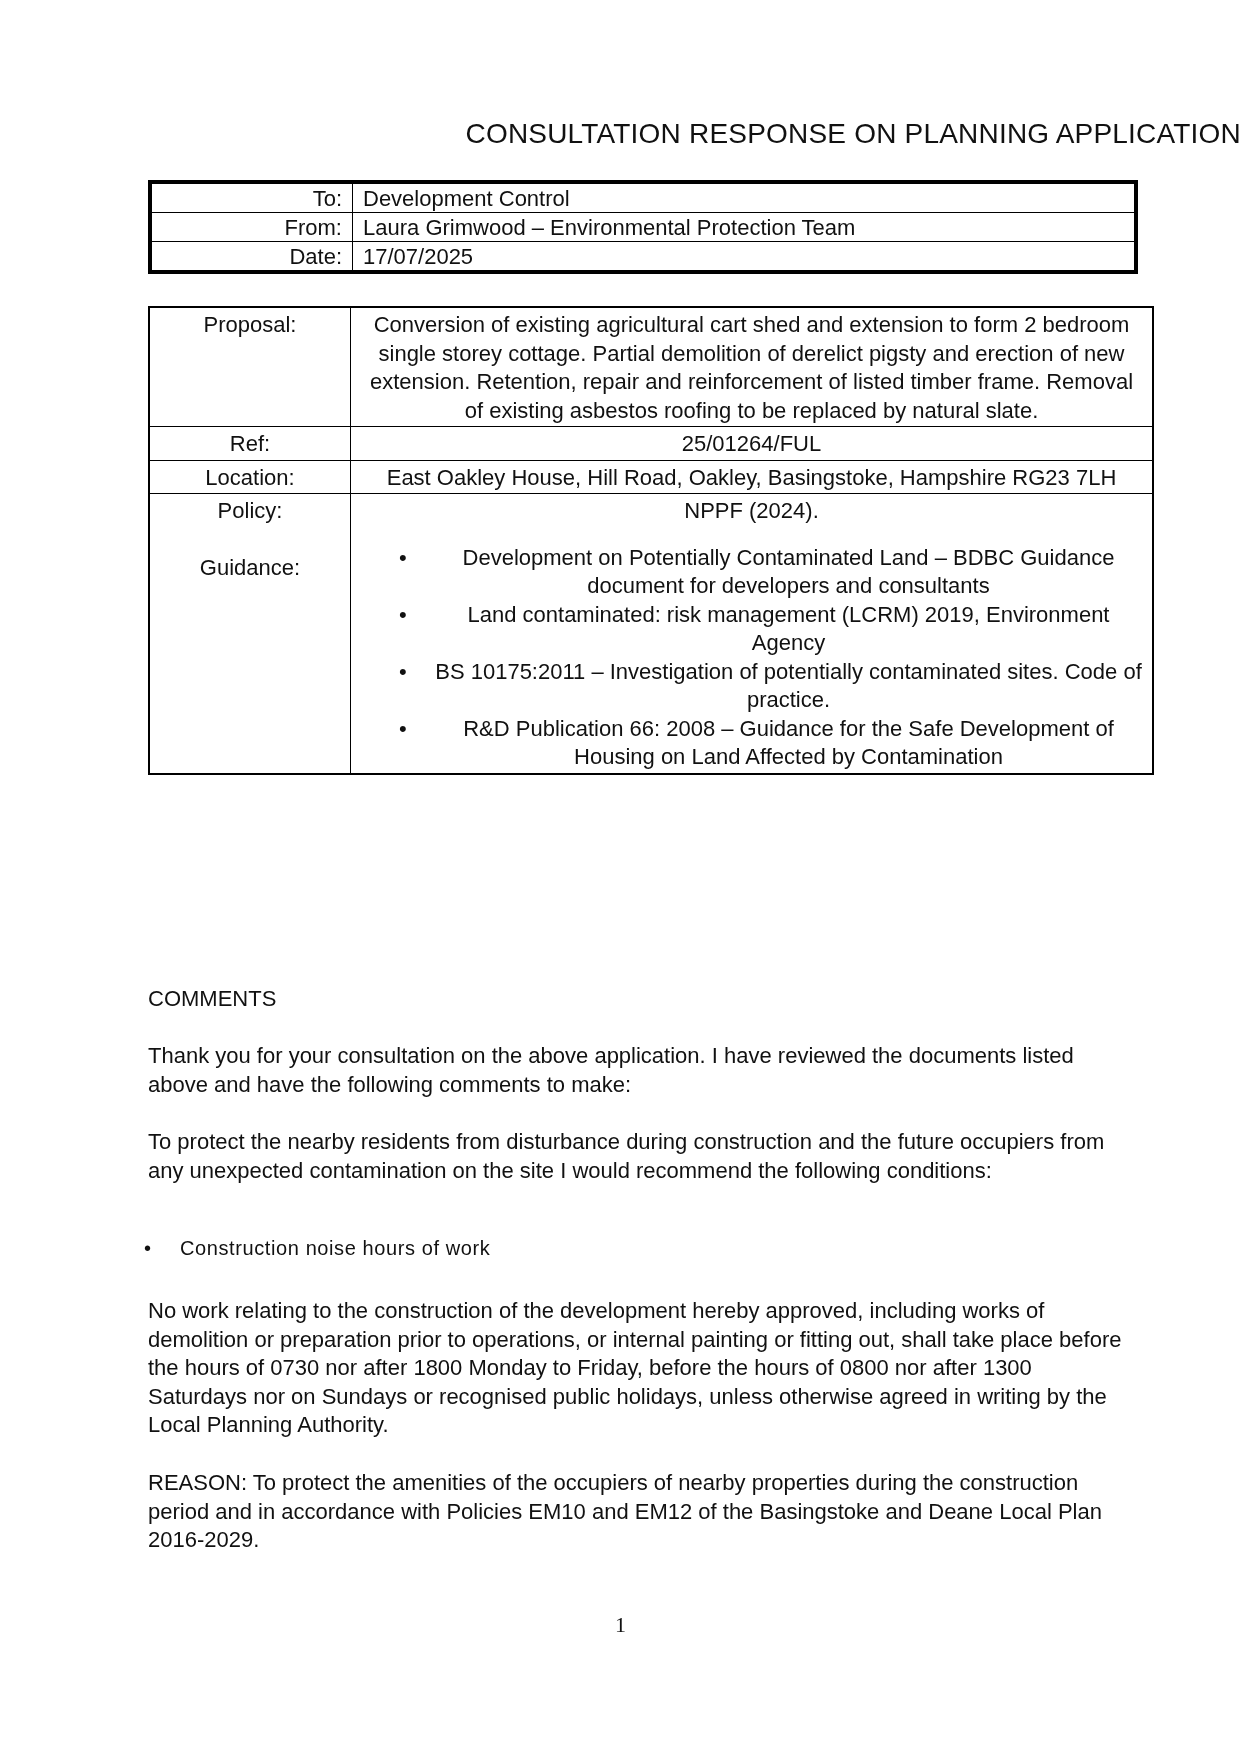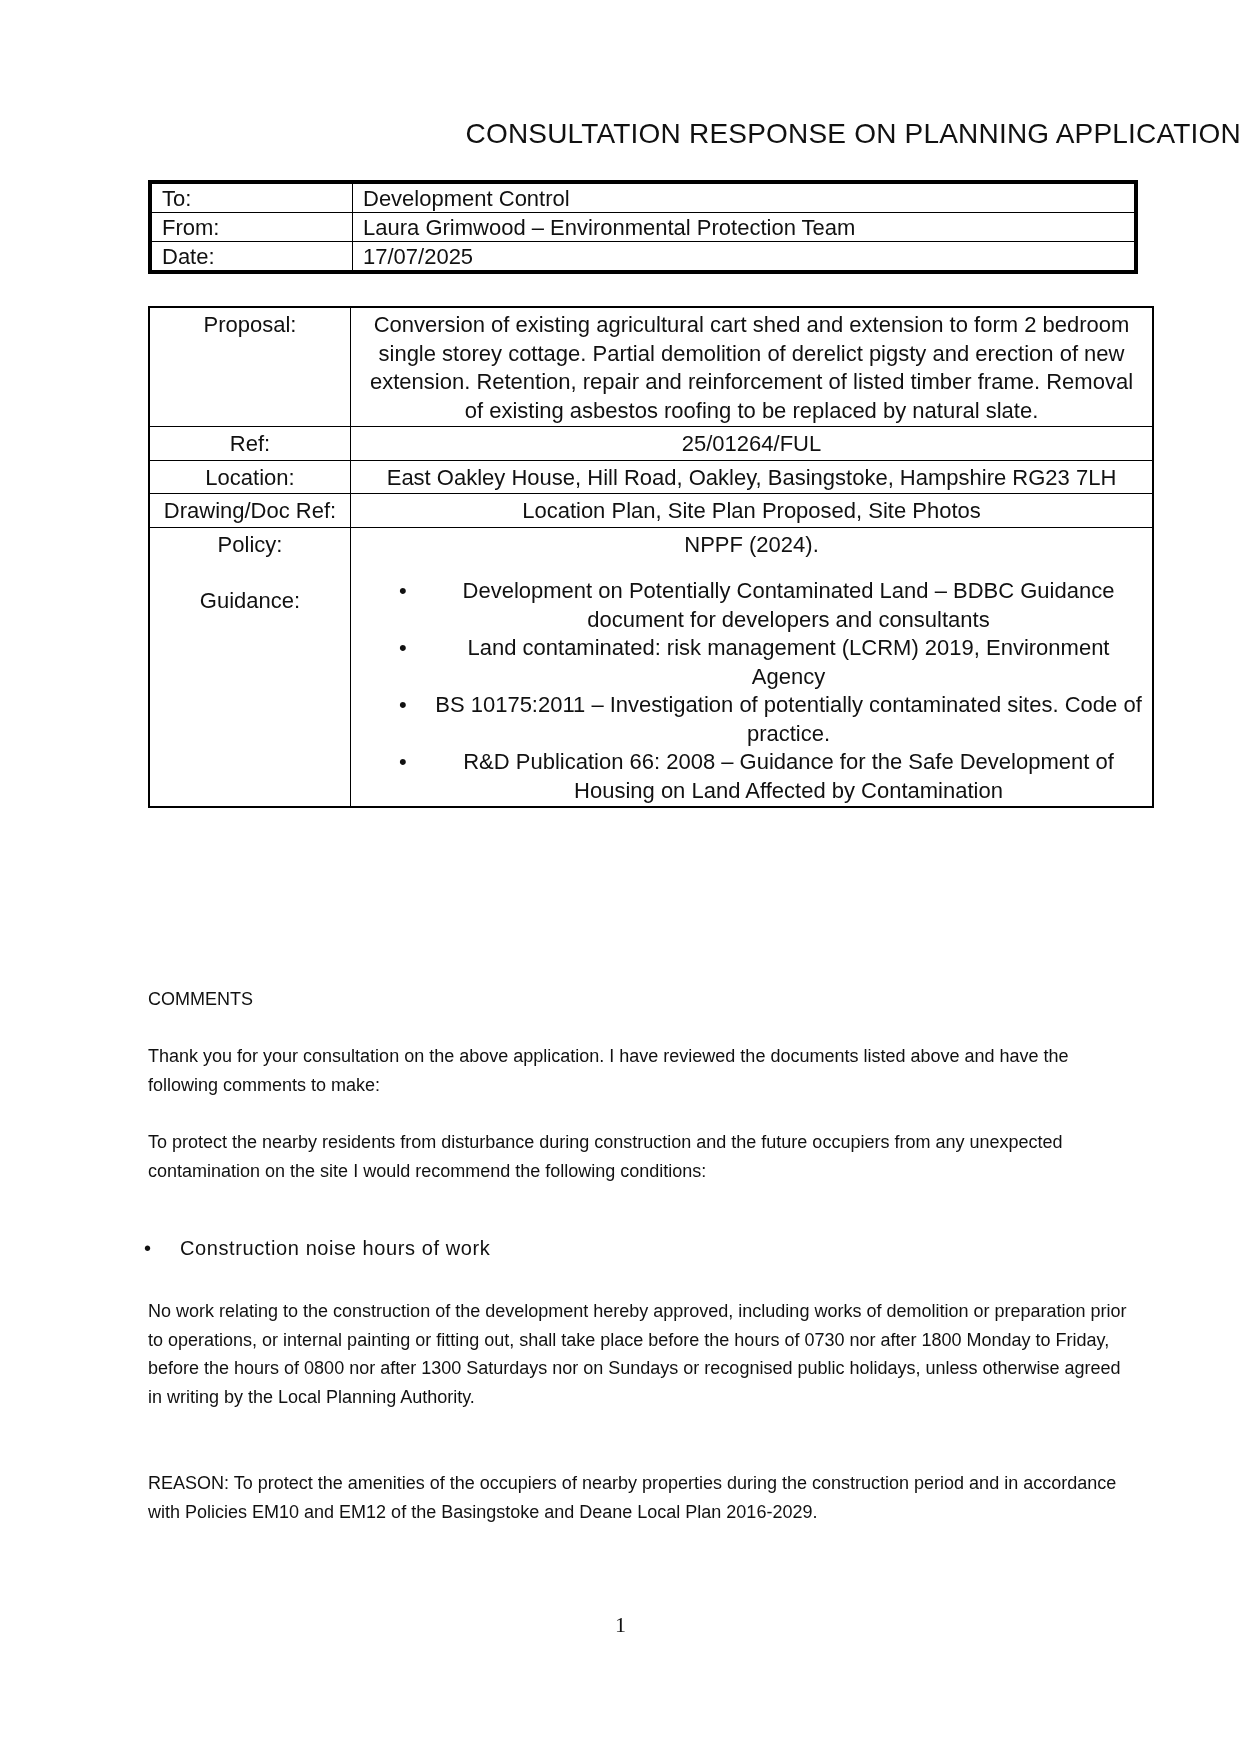--- a/index.html
+++ b/index.html
@@ -1,28 +1,28 @@
 <!DOCTYPE html>
 <html><head>
 <meta charset="utf-8">
 <style>
   html, body { margin: 0; padding: 0; background: #ffffff; }
   body { width: 1241px; height: 1754px; position: relative; font-family: "Liberation Sans", sans-serif; color: #111; }
   .title { position: absolute; top: 118px; left: 0; width: 1241px; text-align: right; font-size: 28px; letter-spacing: 0.2px; }
   .hdr-table { position: absolute; top: 180px; left: 148px; width: 990px; border: 4px solid #000; border-collapse: collapse; box-sizing: border-box; }
   .hdr-table td { border: 1.5px solid #000; font-size: 22px; padding: 2px 10px 1px 10px; line-height: 25px; vertical-align: top; }
-  .hdr-table td.lbl { width: 180px; }
+  .hdr-table td.lbl { width: 180px; text-align: right; }
   .main-table { position: absolute; top: 306px; left: 148px; width: 1006px; border-collapse: collapse; border: 2.5px solid #000; box-sizing: border-box; text-align: center; }
   .main-table td { border: 1.5px solid #000; font-size: 22px; padding: 3px 10px 1px 10px; line-height: 28.5px; vertical-align: top; }
   .main-table td.lbl { width: 180px; }
   .bold { font-weight: bold; }
   ul.guid { margin: 18px 0 0 0; padding-left: 74px; list-style: none; }
   ul.guid li { position: relative; }
   ul.guid li::before { content: "•"; position: absolute; left: -36px; }
-  .body-text { position: absolute; left: 148px; width: 980px; font-size: 18px; line-height: 28.5px; }
+  .body-text { position: absolute; left: 148px; width: 980px; font-size: 22px; line-height: 28.5px; }
   .bullet-item { position: absolute; left: 144px; top: 1237px; font-size: 20px; letter-spacing: 0.6px; }
   .bullet-item .dot { display: inline-block; width: 36px; }
   .page-num { position: absolute; top: 1612px; left: 0; width: 1241px; text-align: center; font-family: "Liberation Serif", serif; font-size: 22px; }
 </style>
 </head>
 <body>
 
 <div class="title">CONSULTATION RESPONSE ON PLANNING APPLICATION</div>
 
 <table class="hdr-table">
@@ -50,24 +50,20 @@
   </tr>
   <tr>
     <td class="lbl">Ref:</td>
     <td>25/01264/FUL</td>
   </tr>
   <tr>
     <td class="lbl">Location:</td>
     <td>East Oakley House, Hill Road, Oakley, Basingstoke, Hampshire RG23 7LH</td>
   </tr>
   <tr>
-    <td class="lbl">Drawing/Doc Ref:</td>
-    <td>Location Plan, Site Plan Proposed, Site Photos</td>
-  </tr>
-  <tr>
     <td class="lbl">
       <div>Policy:</div>
       <div style="margin-top:28px">Guidance:</div>
     </td>
     <td>
       <div>NPPF (2024).</div>
       <ul class="guid">
         <li>Development on Potentially Contaminated Land – BDBC Guidance document for developers and consultants</li>
         <li>Land contaminated: risk management (LCRM) 2019, Environment Agency</li>
         <li>BS 10175:2011 – Investigation of potentially contaminated sites.  Code of practice.</li>

